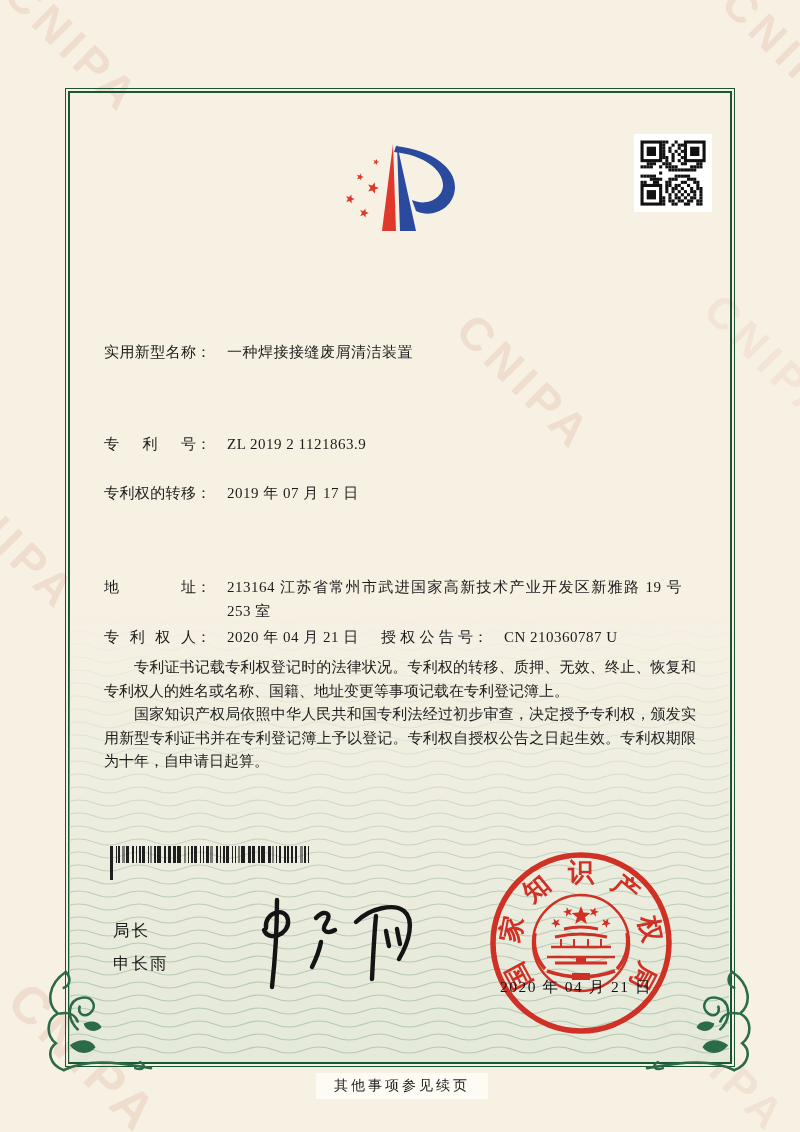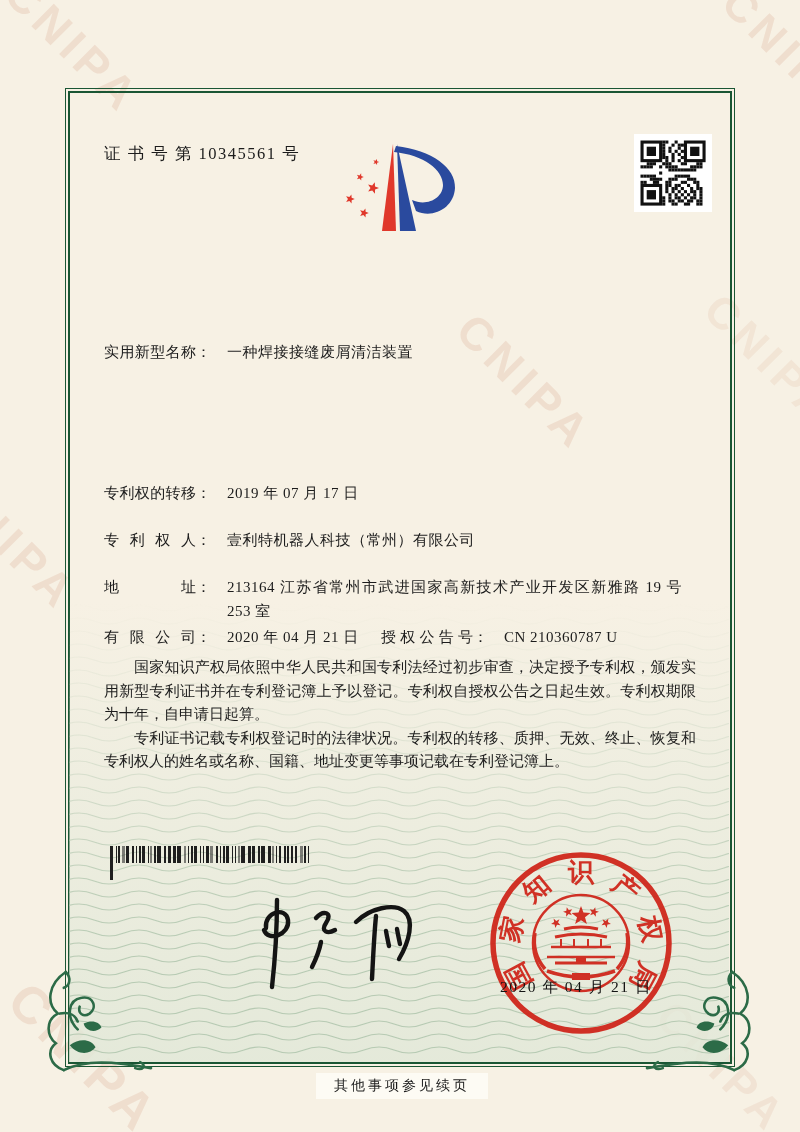--- a/index.html
+++ b/index.html
@@ -125,21 +125,20 @@
       <path d="M38,62 C26,50 28,32 42,30 C54,28 58,40 50,46 C44,50 38,46 40,39"></path>
       <path d="M24,103 C46,92 74,94 112,101"></path>
       <path d="M96,101 C104,104 108,98 101,95"></path>
       <path d="M26,4 C32,10 30,18 24,20"></path>
       <path d="M20,46 C30,44 36,48 38,54"></path>
     </g>
     <path d="M30,78 C40,70 52,72 56,80 C50,88 38,88 30,78 Z" fill="#2c6b47"></path>
     <path d="M44,56 C52,52 60,54 62,60 C56,66 46,64 44,56 Z" fill="#2c6b47"></path>
   </svg>
 
-  <div class="cert-no">证 书 号 第 10345561 号</div>
 
   <svg class="logo" width="128" height="94" viewBox="0 0 128 94">
     <polygon points="57,4 46,91 60,91" fill="#e0382b"></polygon>
     <polygon points="61,4 64,91 80,91" fill="#2a4a9e"></polygon>
     <path d="M60,6 C96,10 120,28 119,48 C118,68 97,79 80,71 L76,60 C91,67 107,58 107,45 C107,30 88,15 58,12 Z" fill="#2a4a9e"></path>
     <g fill="#e0382b">
         <path d="M40.95,18.94L41.08,21.19L43.20,21.95L41.10,22.77L41.03,25.03L39.60,23.28L37.44,23.92L38.66,22.02L37.38,20.16L39.57,20.73Z"></path>
         <path d="M25.12,33.37L25.28,36.04L27.80,36.95L25.30,37.92L25.23,40.60L23.53,38.52L20.96,39.28L22.40,37.02L20.89,34.81L23.49,35.49Z"></path>
         <path d="M38.77,42.27L39.02,46.49L43.00,47.92L39.06,49.45L38.93,53.68L36.26,50.41L32.20,51.60L34.48,48.04L32.10,44.54L36.19,45.61Z"></path>
         <path d="M15.42,54.41L15.61,57.79L18.80,58.93L15.65,60.16L15.55,63.54L13.40,60.93L10.16,61.88L11.98,59.03L10.08,56.23L13.35,57.09Z"></path>
@@ -294,43 +293,47 @@
       <rect x="56.1" y="12.7" width="9.3" height="9.3" fill="#111"></rect>
       <rect x="6.5" y="49.9" width="21.7" height="21.7" fill="#111"></rect>
       <rect x="9.6" y="53" width="15.5" height="15.5" fill="#fff"></rect>
       <rect x="12.7" y="56.1" width="9.3" height="9.3" fill="#111"></rect>
     </svg>
 
 
   <div class="row" style="top:340px">
     <span class="flabel">实用新型名称</span><span class="colon">：</span><span class="fvalue">一种焊接接缝废屑清洁装置</span>
   </div>
+  <div class="row" style="top:432px">
+    <span class="flabel">专利号</span><span class="colon">：</span><span class="fvalue">ZL 2019 2 1121863.9</span>
+  </div>
   <div class="row" style="top:481px">
     <span class="flabel">专利权的转移</span><span class="colon">：</span><span class="fvalue">2019 年 07 月 17 日</span>
   </div>
-  <div class="row" style="top:528px">
-    <span class="flabel">专利权人</span><span class="colon">：</span><span class="fvalue">壹利特机器人科技（常州）有限公司</span>
-  </div>
   <div class="row" style="top:575px">
     <span class="flabel">地址</span><span class="colon">：</span><span class="fvalue wide">213164 江苏省常州市武进国家高新技术产业开发区新雅路 19 号 253 室</span>
   </div>
   <div class="row" style="top:625px">
-    <span class="flabel">有限公司</span><span class="colon">：</span><span class="fvalue">2020 年 04 月 21 日</span>
+    <span class="flabel">专利权人</span><span class="colon">：</span><span class="fvalue">2020 年 04 月 21 日</span>
     <span class="pair2">
       <span class="flabel">授权公告号</span><span class="colon">：</span><span class="fvalue">CN 210360787 U</span>
     </span>
   </div>
 
   <div class="body-text">
+    <p>专利证书记载专利权登记时的法律状况。专利权的转移、质押、无效、终止、恢复和专利权人的姓名或名称、国籍、地址变更等事项记载在专利登记簿上。</p>
     <p>国家知识产权局依照中华人民共和国专利法经过初步审查，决定授予专利权，颁发实用新型专利证书并在专利登记簿上予以登记。专利权自授权公告之日起生效。专利权期限为十年，自申请日起算。</p>
-    <p>专利证书记载专利权登记时的法律状况。专利权的转移、质押、无效、终止、恢复和专利权人的姓名或名称、国籍、地址变更等事项记载在专利登记簿上。</p>
   </div>
 
   <div class="barcode"><div style="width: 2.6px; margin-right: 3px; opacity: 1;"></div><div style="width: 1.55px; margin-right: 1.3px; opacity: 1;"></div><div style="width: 1.55px; margin-right: 2.15px; opacity: 1;"></div><div style="width: 2.6px; margin-right: 1.3px; opacity: 0.55;"></div><div style="width: 2.6px; margin-right: 3px; opacity: 1;"></div><div style="width: 2.6px; margin-right: 1.3px; opacity: 1;"></div><div style="width: 1.55px; margin-right: 2.15px; opacity: 1;"></div><div style="width: 1.55px; margin-right: 1.3px; opacity: 1;"></div><div style="width: 2.6px; margin-right: 3px; opacity: 1;"></div><div style="width: 1.55px; margin-right: 1.3px; opacity: 1;"></div><div style="width: 1.55px; margin-right: 2.15px; opacity: 0.55;"></div><div style="width: 1.55px; margin-right: 1.3px; opacity: 1;"></div><div style="width: 3.65px; margin-right: 3px; opacity: 1;"></div><div style="width: 2.6px; margin-right: 1.3px; opacity: 1;"></div><div style="width: 3.65px; margin-right: 2.15px; opacity: 1;"></div><div style="width: 2.6px; margin-right: 1.3px; opacity: 1;"></div><div style="width: 3.65px; margin-right: 3px; opacity: 1;"></div><div style="width: 2.6px; margin-right: 1.3px; opacity: 0.55;"></div><div style="width: 1.55px; margin-right: 2.15px; opacity: 1;"></div><div style="width: 1.55px; margin-right: 1.3px; opacity: 1;"></div><div style="width: 2.6px; margin-right: 3px; opacity: 1;"></div><div style="width: 1.55px; margin-right: 1.3px; opacity: 1;"></div><div style="width: 1.55px; margin-right: 2.15px; opacity: 1;"></div><div style="width: 2.6px; margin-right: 1.3px; opacity: 1;"></div><div style="width: 2.6px; margin-right: 3px; opacity: 0.55;"></div><div style="width: 2.6px; margin-right: 1.3px; opacity: 1;"></div><div style="width: 1.55px; margin-right: 2.15px; opacity: 1;"></div><div style="width: 1.55px; margin-right: 1.3px; opacity: 1;"></div><div style="width: 2.6px; margin-right: 3px; opacity: 1;"></div><div style="width: 1.55px; margin-right: 1.3px; opacity: 1;"></div><div style="width: 1.55px; margin-right: 2.15px; opacity: 1;"></div><div style="width: 1.55px; margin-right: 1.3px; opacity: 0.55;"></div><div style="width: 3.65px; margin-right: 3px; opacity: 1;"></div><div style="width: 2.6px; margin-right: 1.3px; opacity: 1;"></div><div style="width: 3.65px; margin-right: 2.15px; opacity: 1;"></div><div style="width: 2.6px; margin-right: 1.3px; opacity: 1;"></div><div style="width: 3.65px; margin-right: 3px; opacity: 1;"></div><div style="width: 2.6px; margin-right: 1.3px; opacity: 1;"></div><div style="width: 1.55px; margin-right: 2.15px; opacity: 0.55;"></div><div style="width: 1.55px; margin-right: 1.3px; opacity: 1;"></div><div style="width: 2.6px; margin-right: 3px; opacity: 1;"></div><div style="width: 1.55px; margin-right: 1.3px; opacity: 1;"></div><div style="width: 1.55px; margin-right: 2.15px; opacity: 1;"></div><div style="width: 2.6px; margin-right: 1.3px; opacity: 1;"></div><div style="width: 2.6px; margin-right: 3px; opacity: 1;"></div><div style="width: 2.6px; margin-right: 1.3px; opacity: 0.55;"></div><div style="width: 1.55px; margin-right: 2.15px; opacity: 1;"></div><div style="width: 1.55px; margin-right: 1.3px; opacity: 1;"></div><div style="width: 2.6px; margin-right: 3px; opacity: 1;"></div></div>
 
+  <div class="officer">
+    <div>局长</div>
+    <div>申长雨</div>
+  </div>
   <svg class="signature" width="192" height="100" viewBox="0 0 192 100">
     <g fill="none" stroke="#141414" stroke-width="4.4" stroke-linecap="round" stroke-linejoin="round">
       <path d="M38,38 C36,22 58,16 60,30 C62,45 40,52 36,40"></path>
       <path d="M49,10 C49,38 47,70 44,97"></path>
       <path d="M88,28 C96,19 105,23 98,33 C92,42 100,44 107,40"></path>
       <path d="M93,52 C91,62 88,69 84,77"></path>
       <path d="M128,32 C142,18 166,13 176,21 C187,30 181,52 171,69"></path>
       <path d="M148,26 C146,46 145,70 144,89"></path>
       <path d="M158,41 C159,47 160,51 161,56"></path>
       <path d="M169,39 C170,45 171,49 172,54"></path>

